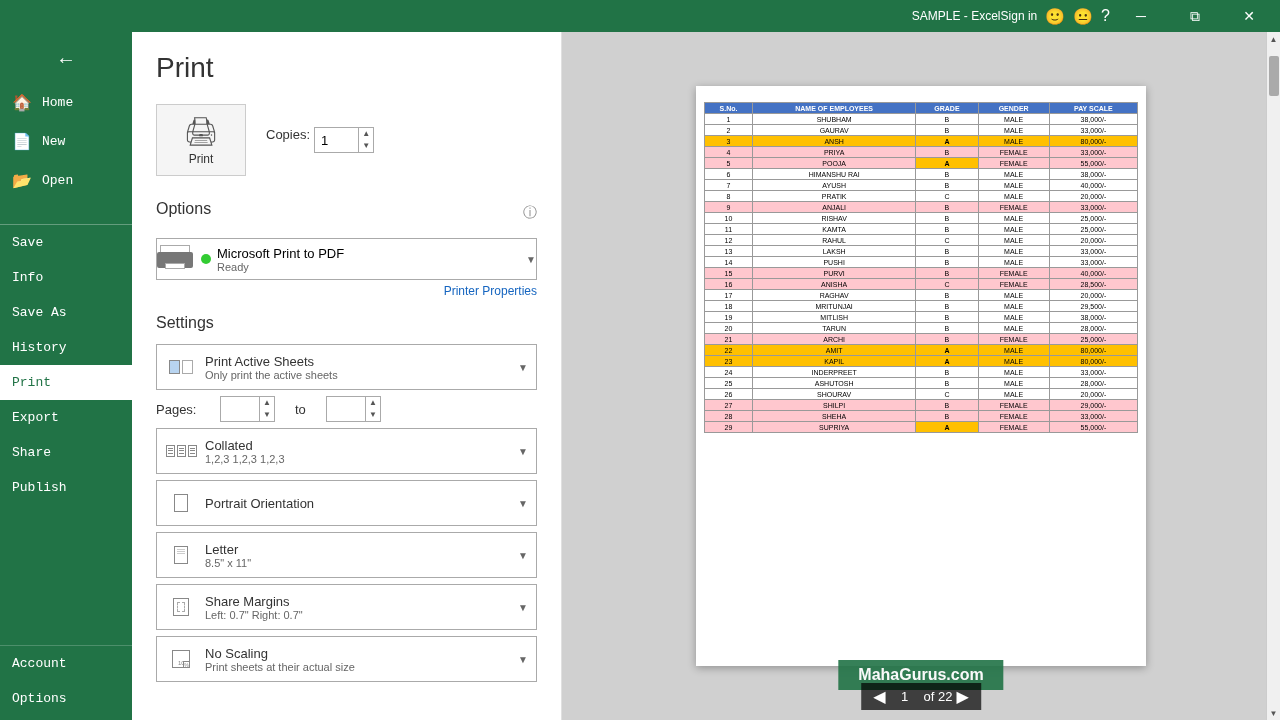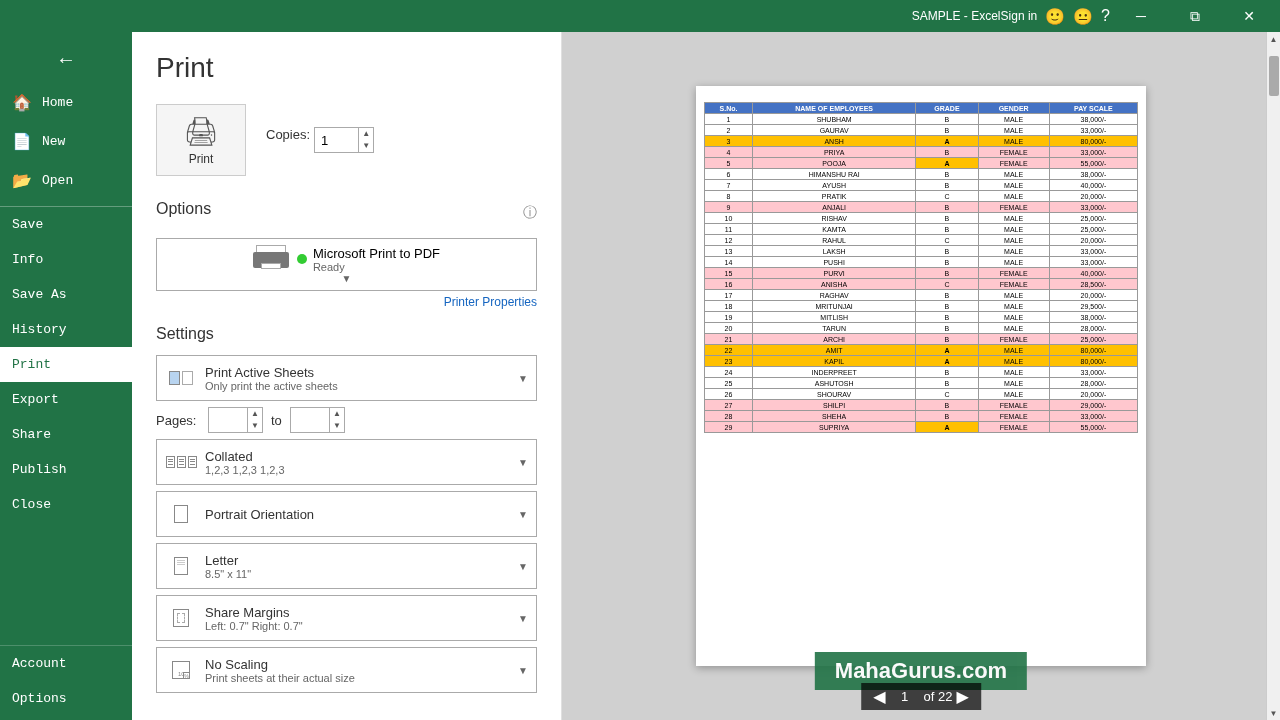--- a/index.html
+++ b/index.html
@@ -94,21 +94,21 @@
 
     .section-title { font-size: 16px; font-weight: 400; color: #333; margin-bottom: 12px; margin-top: 4px; }
 
     
     .printer-section { margin-bottom: 16px; }
     .printer-header { display: flex; justify-content: space-between; align-items: center; margin-bottom: 8px; }
     .info-icon { color: #888; font-size: 14px; cursor: pointer; }
 
     .printer-select {
       display: flex; align-items: center; border: 1px solid #aaa; padding: 6px 0;
-      cursor: pointer; background: white; justify-content: space-between; flex-direction: column;
+      cursor: pointer; background: white; justify-content: space-between;
     }
     .printer-left { display: flex; align-items: center; gap: 8px; }
     .printer-status-dot { width: 10px; height: 10px; background: #3c3; border-radius: 50%; }
     .printer-name { font-size: 13px; font-weight: 500; }
     .printer-status { font-size: 11px; color: #666; }
     .dropdown-arrow { font-size: 10px; color: #666; }
 
     .printer-properties { color: #1565c0; font-size: 12px; cursor: pointer; text-decoration: none; display: block; text-align: right; margin-top: 4px; }
 
     
@@ -118,21 +118,21 @@
       padding: 6px 8px; cursor: pointer; background: white; justify-content: space-between;
       min-height: 44px;
     }
     .settings-row-left { display: flex; align-items: center; gap: 8px; }
     .settings-row-icon { width: 32px; height: 32px; display: flex; align-items: center; justify-content: center; flex-shrink: 0; }
     .settings-row-text { }
     .settings-row-main { font-size: 13px; color: #333; }
     .settings-row-sub { font-size: 11px; color: #666; }
 
     
-    .pages-row { display: flex; align-items: center; gap: 8px; margin-bottom: 6px; }
+    .pages-row { display: flex; align-items: center; gap: 20px; margin-bottom: 6px; }
     .pages-label { font-size: 13px; color: #333; width: 44px; }
     .pages-spinbox { display: flex; align-items: center; border: 1px solid #aaa; width: 55px; height: 26px; }
     .pages-val { flex: 1; padding: 0 4px; font-size: 12px; border: none; outline: none; width: 100%; }
     .pages-to { font-size: 13px; color: #333; }
     .pages-arrows { display: flex; flex-direction: column; border-left: 1px solid #aaa; }
     .pages-arrow { font-size: 8px; padding: 1px 3px; cursor: pointer; color: #555; line-height: 10px; }
 
     .page-setup-link { color: #1565c0; font-size: 12px; cursor: pointer; text-align: right; display: block; margin-top: 6px; }
 
     
@@ -168,21 +168,21 @@
       position: absolute; right: 0; top: 0; bottom: 0; width: 14px;
       background: #f0f0f0; border-left: 1px solid #ccc;
       display: flex; flex-direction: column; align-items: center;
     }
     .scroll-track { flex: 1; width: 14px; position: relative; }
     .scroll-thumb { position: absolute; top: 10px; width: 10px; left: 2px; height: 40px; background: #aaa; border-radius: 2px; }
     .scroll-arrow { width: 14px; height: 14px; display: flex; align-items: center; justify-content: center; font-size: 8px; cursor: pointer; color: #555; }
 
     .watermark {
       position: absolute; bottom: 30px; left: 50%; transform: translateX(-50%);
-      background: #217346; color: white; font-size: 22px; font-weight: bold;
+      background: #217346; color: white; font-size: 16px; font-weight: bold;
       padding: 6px 20px; white-space: nowrap; opacity: 0.9;
     }
   </style>
 </head>
 <body>
 
 <div class="titlebar">
   <div style="width:120px;"></div>
   <div class="titlebar-title">SAMPLE - Excel</div>
   <div class="titlebar-right">
@@ -237,23 +237,20 @@
         <span class="label">Print</span>
       </div>
       <div class="sidebar-item">
         <span class="label">Export</span>
       </div>
       <div class="sidebar-item">
         <span class="label">Share</span>
       </div>
       <div class="sidebar-item">
         <span class="label">Publish</span>
-      </div>
-      <div class="sidebar-item">
-        <span class="label">Close</span>
       </div>
     </div>
 
     <div style="flex:1;"></div>
 
     <div class="sidebar-bottom">
       <div class="sidebar-item">
         <span class="label">Account</span>
       </div>
       <div class="sidebar-item">

